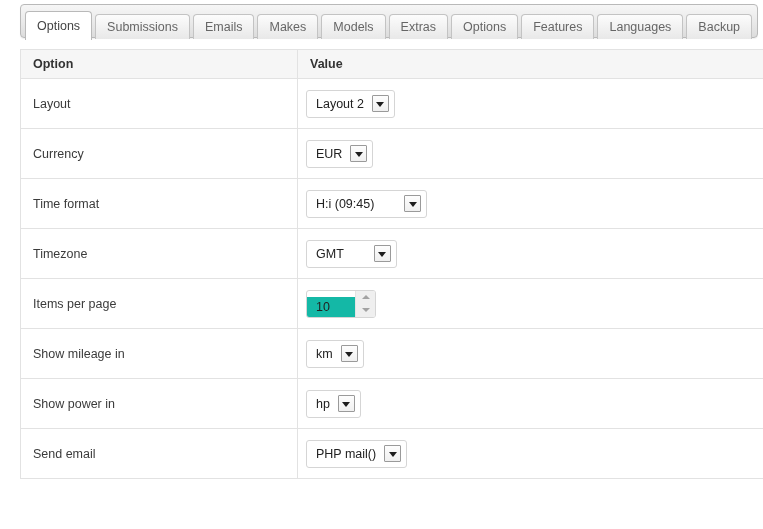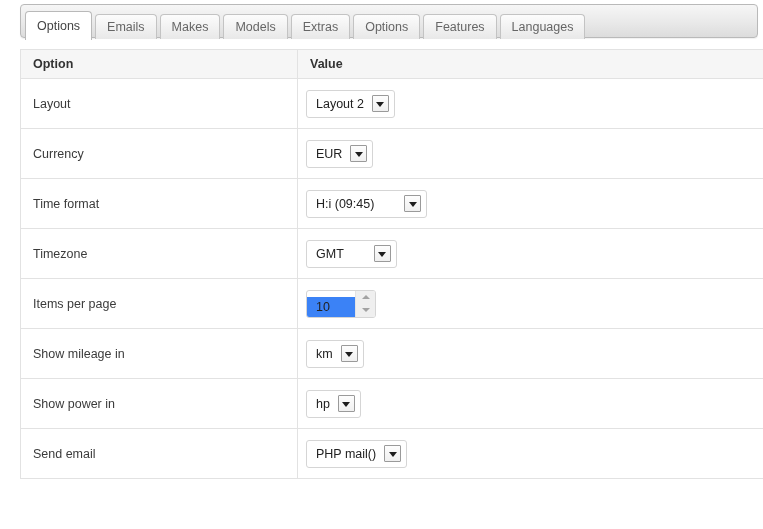--- a/index.html
+++ b/index.html
@@ -155,21 +155,21 @@
     border-radius: 3px;
     overflow: hidden;
   }
   .spinner .num {
     flex: 1 1 auto;
     display: flex;
     align-items: center;
     padding-left: 9px;
     font-size: 12.5px;
     color: #222222;
-    background: #3b82f6;
+    background: #14b8a6;
     margin-top: 6px;
   }
   .spin-btns {
     width: 19px;
     flex: 0 0 19px;
     display: flex;
     flex-direction: column;
     background: #efefef;
     border-left: 1px solid #e3e3e3;
   }
@@ -198,27 +198,29 @@
     border-right: 4px solid transparent;
     border-top: 4px solid #a2a2a2;
   }
 </style>
 </head>
 <body>
 
 <div class="tabbar">
   <div class="tablist" id="tablist">
       <div class="tab active">Options</div>
+      <div class="tab">Submissions</div>
       <div class="tab">Emails</div>
       <div class="tab">Makes</div>
       <div class="tab">Models</div>
       <div class="tab">Extras</div>
       <div class="tab">Options</div>
       <div class="tab">Features</div>
       <div class="tab">Languages</div>
+      <div class="tab">Backup</div>
     </div>
 </div>
 
 <table class="opt-table">
   <colgroup>
     <col class="col-option">
     <col class="col-value">
   </colgroup>
   <thead>
     <tr>

